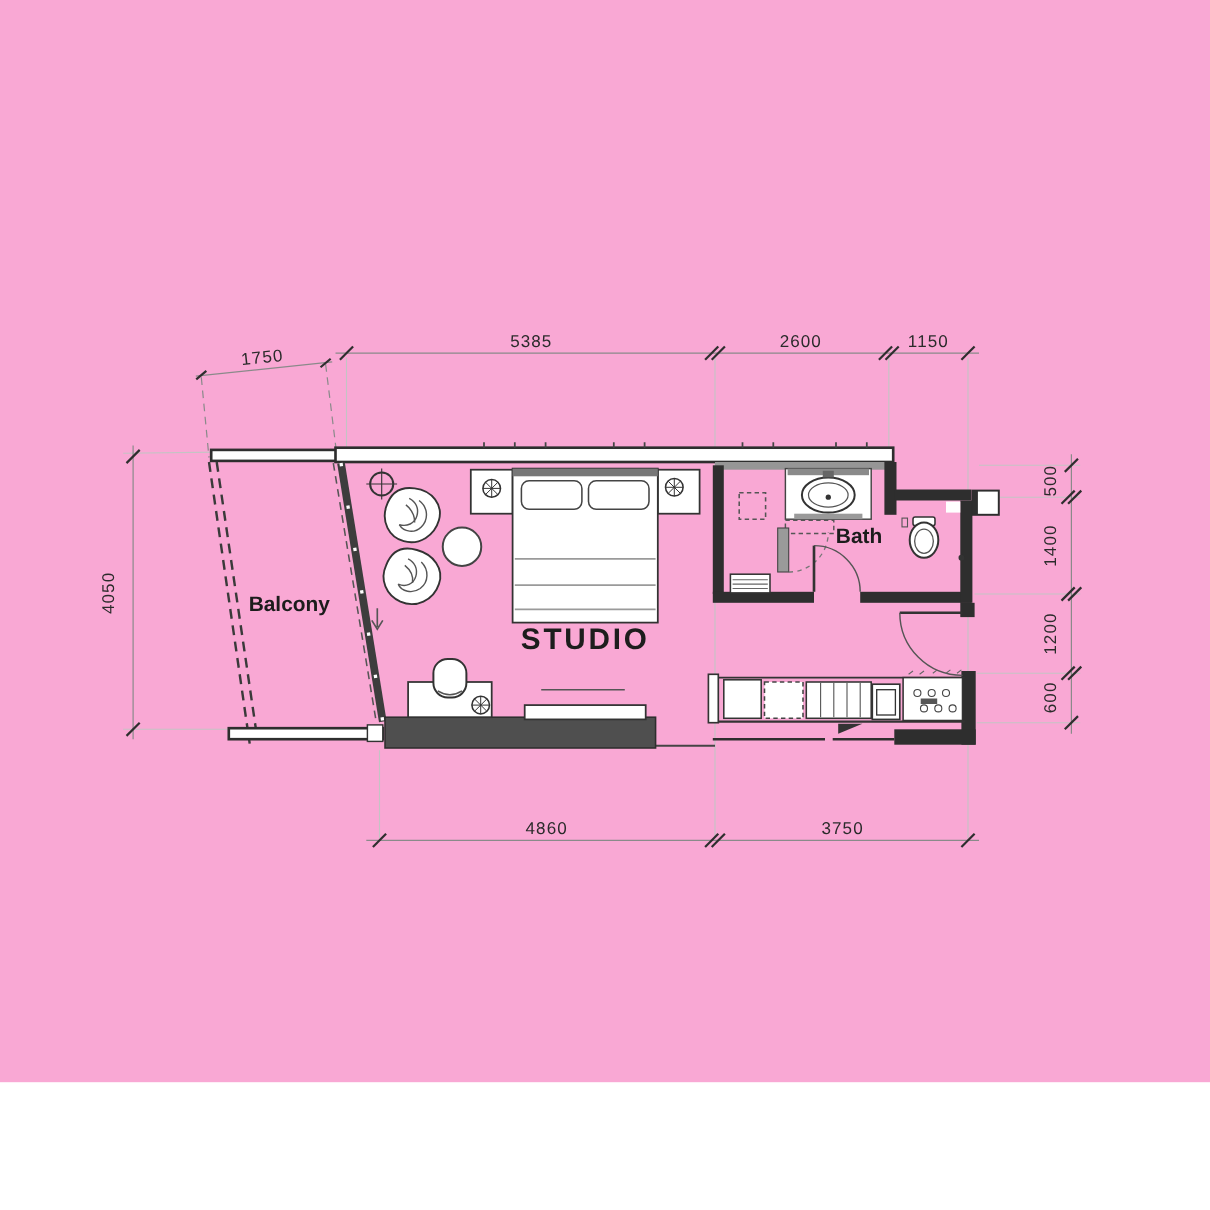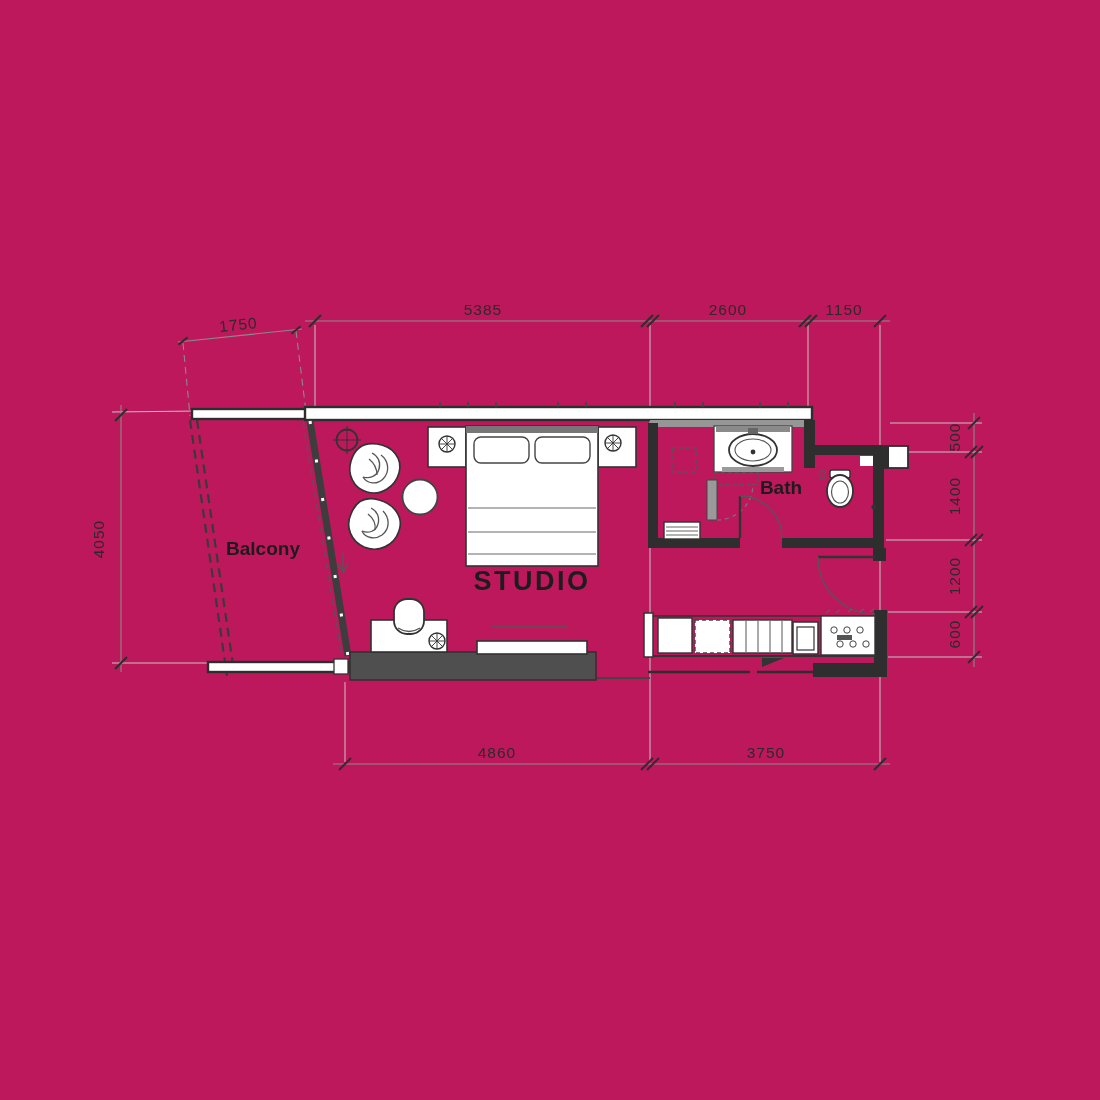--- a/index.html
+++ b/index.html
@@ -1,16 +1,16 @@
 <!DOCTYPE html>
 <html><head>
 <meta charset="utf-8">
 <style>
   html,body{margin:0;padding:0;background:#ffffff;}
-  .stage{position:relative;width:1100px;height:1100px;background:#be185d;overflow:hidden;
+  .stage{position:relative;width:1100px;height:984px;background:#f9a8d4;overflow:hidden;
          font-family:"Liberation Sans", sans-serif;}
   svg{position:absolute;left:0;top:0;}
   .dim-text{font-family:"Liberation Sans",sans-serif;font-size:15.5px;fill:#2b2b2b;letter-spacing:1px;}
   .room-text{font-family:"Liberation Sans",sans-serif;font-size:19px;font-weight:700;fill:#1c1c1c;}
   .room-text-lg{font-family:"Liberation Sans",sans-serif;font-size:27px;font-weight:600;fill:#1d1d1d;letter-spacing:2.5px;}
   .thin{stroke:#c4c4c4;stroke-width:1;}
   .dimline{stroke:#8a8a8a;stroke-width:1.1;}
   .wallline{fill:#ffffff;stroke:#2e2e2e;stroke-width:2.4;}
   .wallsolid{fill:#2e2e2e;}
   .fixture{fill:#ffffff;stroke:#333333;stroke-width:1.6;}

